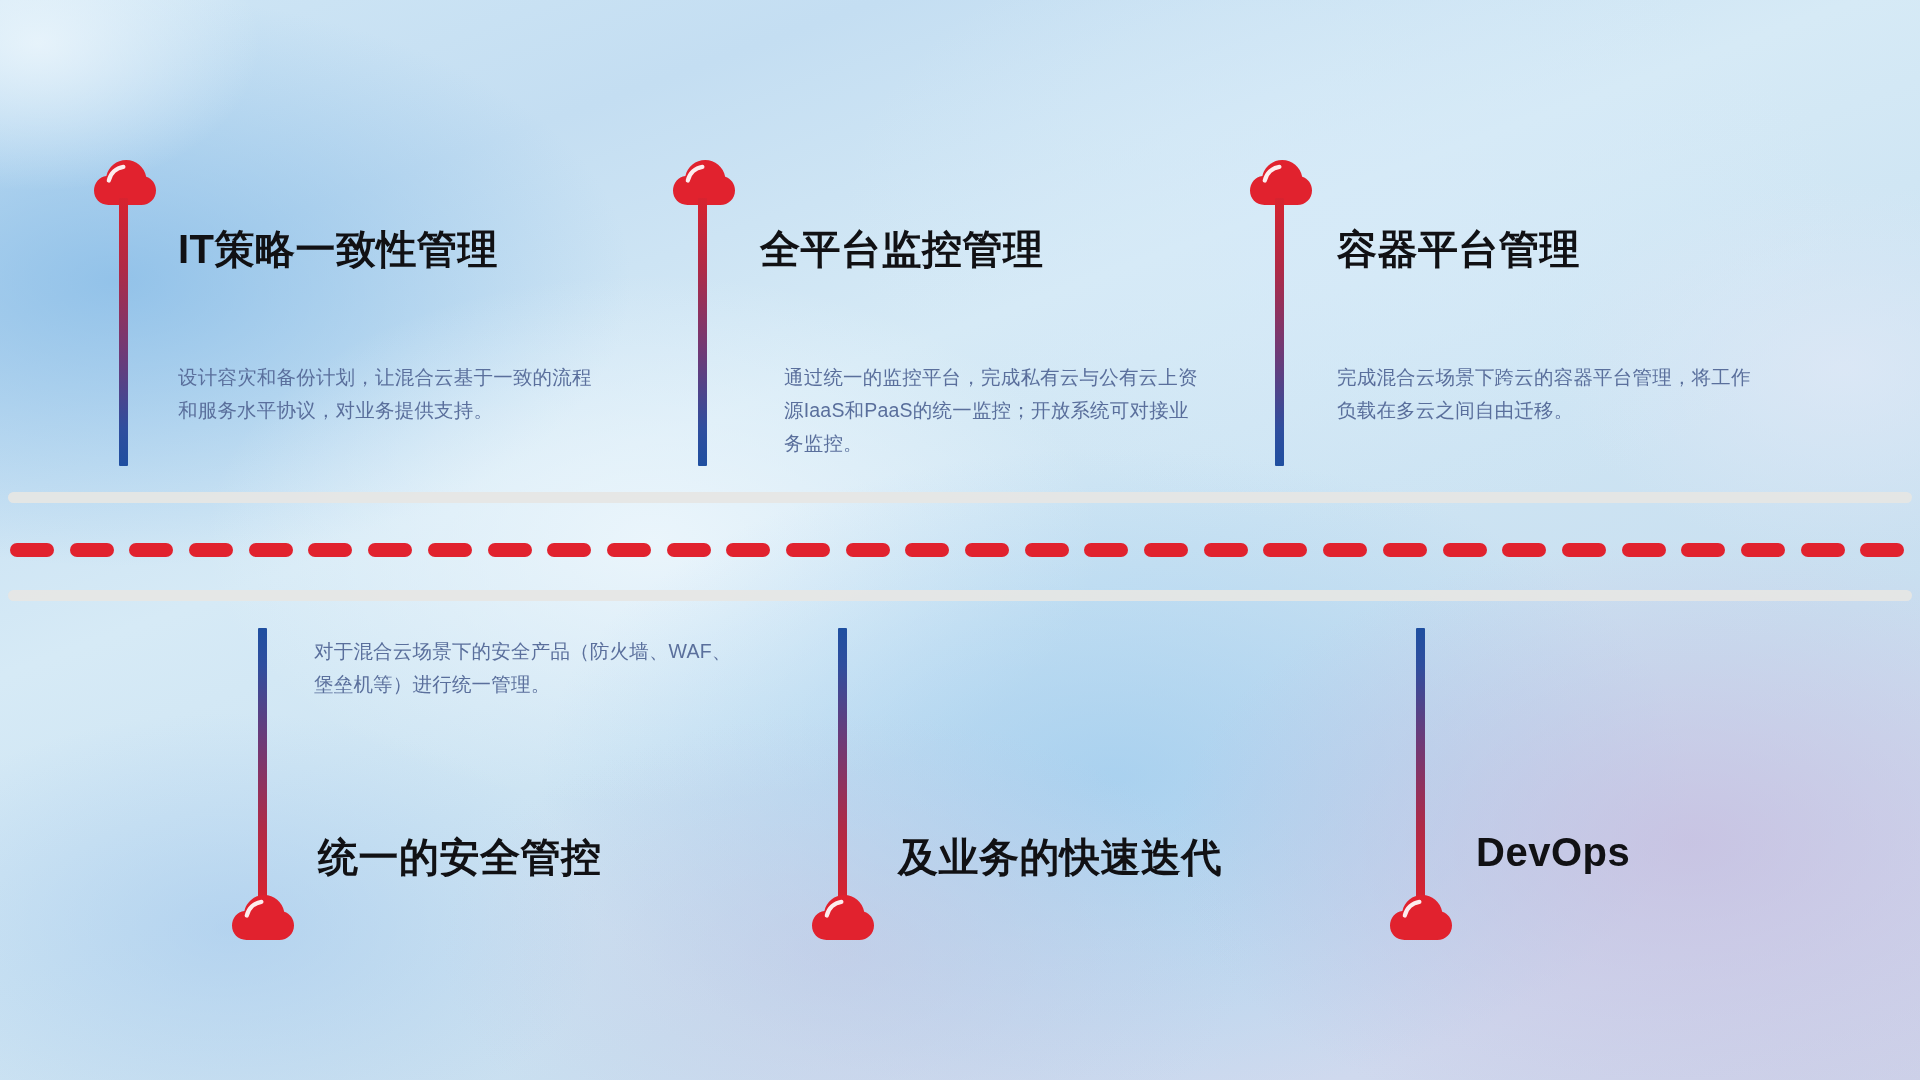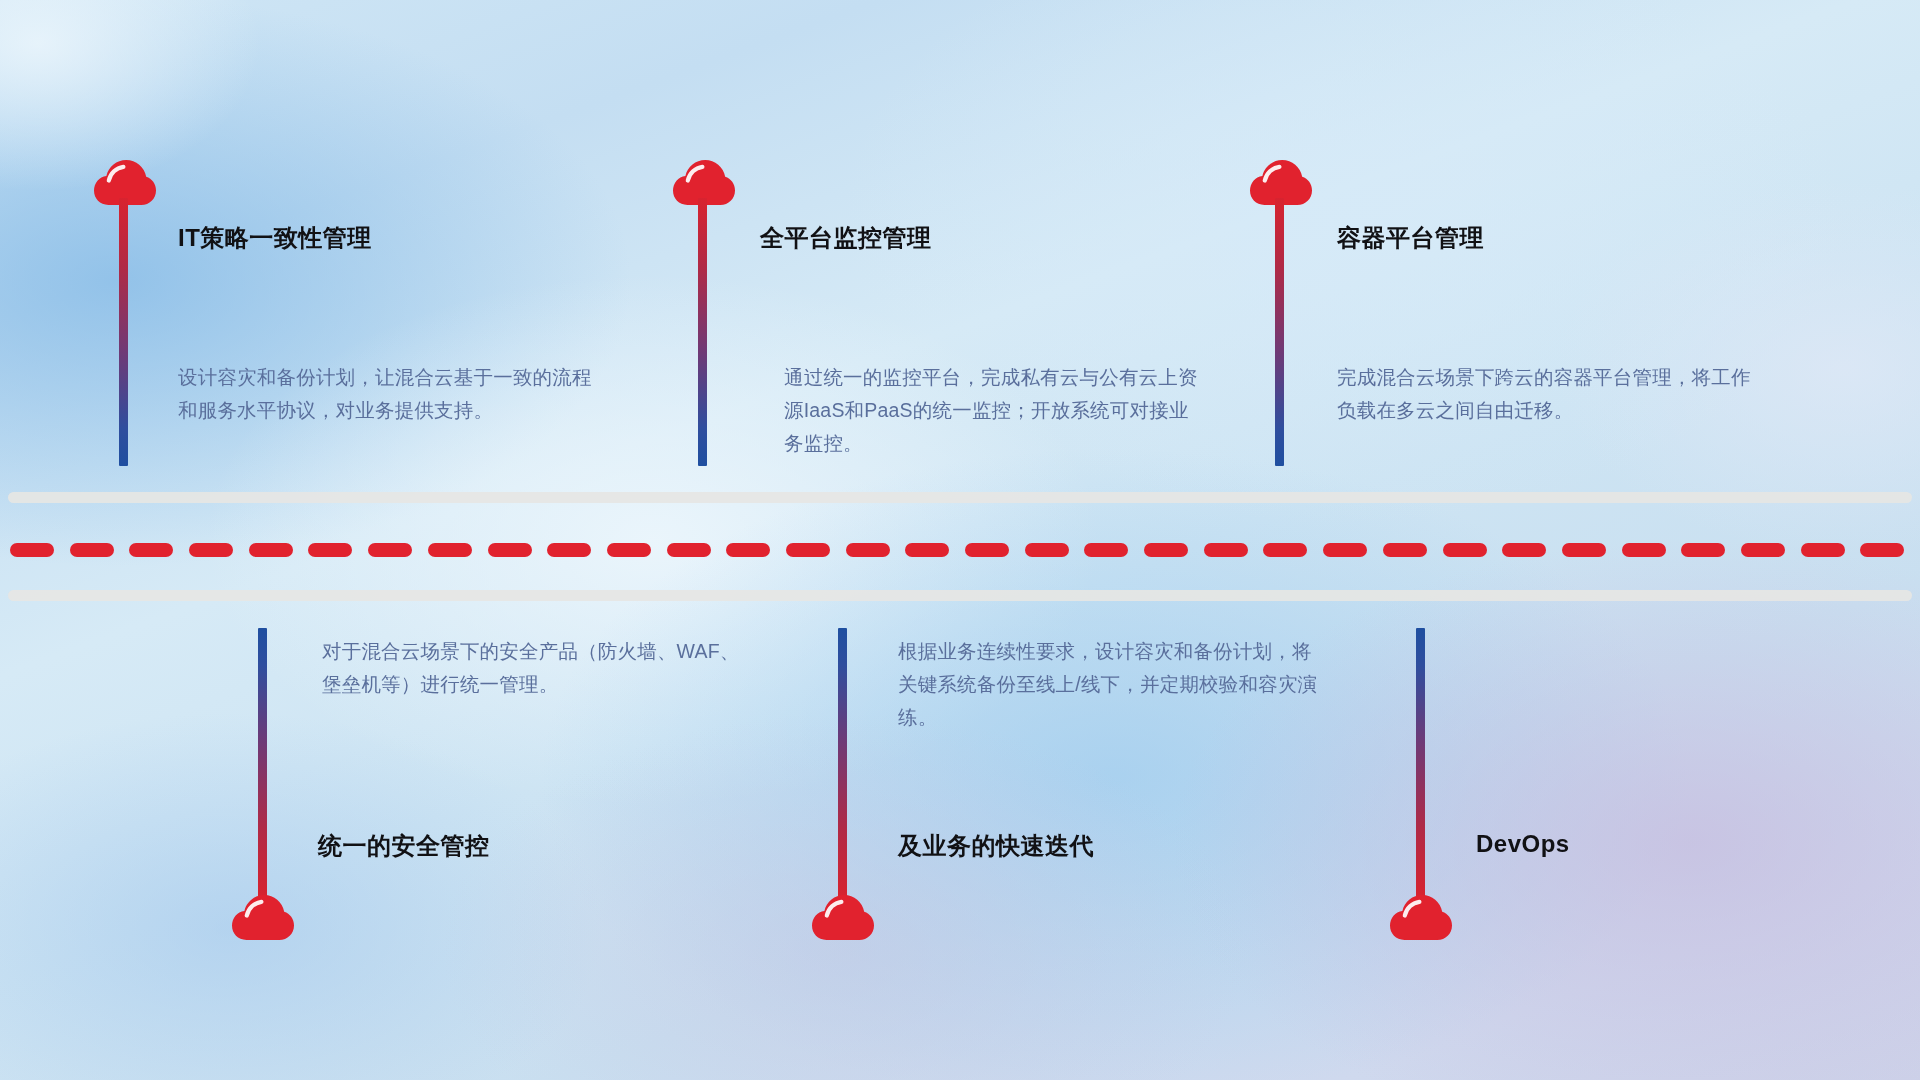--- a/index.html
+++ b/index.html
@@ -114,21 +114,21 @@
   }
   .cloud {
     position: absolute;
     width: 62px;
     height: 46px;
   }
 
   
   .heading {
     position: absolute;
-    font-size: 24px;
+    font-size: 40px;
     font-weight: 700;
     color: #111114;
     letter-spacing: 0.5px;
     white-space: nowrap;
   }
   .para {
     position: absolute;
     font-size: 19.5px;
     line-height: 33px;
     color: #5a6f9c;
@@ -219,31 +219,30 @@
     </div>
   <div class="divider-bar bottom"></div>
 
   <div class="marker">
     <div class="stem up" style="left:258px; top:628px; height:270px;"></div>
     <svg class="cloud" style="left:232px; top:895px;" viewBox="0 0 62 46">
       <path d="M14.5 45 C5.8 45 0 38.6 0 30.6 C0 23 5.2 16.8 12.4 15.9 C14.6 6.7 22.6 0 32.2 0 C42.1 0 50.4 7.2 52.2 16.8 C58 18.6 62 24 62 30.4 C62 38.5 55.6 45 47.2 45 Z" fill="#e1222e"></path>
       <path d="M14.8 20.5 C16.4 13.2 22.2 7.8 29.4 6.8" stroke="#ffffff" stroke-width="4.2" stroke-linecap="round" fill="none" opacity="0.92"></path>
     </svg>
   </div>
-  <div class="para" style="left:322px; top:635px; width:420px;">对于混合云场景下的安全产品（防火墙、WAF、堡垒机等）进行统一管理。</div>
+  <div class="para" style="left:314px; top:635px; width:420px;">对于混合云场景下的安全产品（防火墙、WAF、堡垒机等）进行统一管理。</div>
   <div class="heading" style="left:318px; top:830px;">统一的安全管控</div>
 
   <div class="marker">
     <div class="stem up" style="left:838px; top:628px; height:270px;"></div>
     <svg class="cloud" style="left:812px; top:895px;" viewBox="0 0 62 46">
       <path d="M14.5 45 C5.8 45 0 38.6 0 30.6 C0 23 5.2 16.8 12.4 15.9 C14.6 6.7 22.6 0 32.2 0 C42.1 0 50.4 7.2 52.2 16.8 C58 18.6 62 24 62 30.4 C62 38.5 55.6 45 47.2 45 Z" fill="#e1222e"></path>
       <path d="M14.8 20.5 C16.4 13.2 22.2 7.8 29.4 6.8" stroke="#ffffff" stroke-width="4.2" stroke-linecap="round" fill="none" opacity="0.92"></path>
     </svg>
   </div>
-  <div class="para" style="left:898px; top:635px; width:420px;">根据业务连续性要求，设计容灾和备份计划，将关键系统备份至线上/线下，并定期校验和容灾演练。</div>
   <div class="heading" style="left:898px; top:830px;">及业务的快速迭代</div>
 
   <div class="marker">
     <div class="stem up" style="left:1416px; top:628px; height:270px;"></div>
     <svg class="cloud" style="left:1390px; top:895px;" viewBox="0 0 62 46">
       <path d="M14.5 45 C5.8 45 0 38.6 0 30.6 C0 23 5.2 16.8 12.4 15.9 C14.6 6.7 22.6 0 32.2 0 C42.1 0 50.4 7.2 52.2 16.8 C58 18.6 62 24 62 30.4 C62 38.5 55.6 45 47.2 45 Z" fill="#e1222e"></path>
       <path d="M14.8 20.5 C16.4 13.2 22.2 7.8 29.4 6.8" stroke="#ffffff" stroke-width="4.2" stroke-linecap="round" fill="none" opacity="0.92"></path>
     </svg>
   </div>
   <div class="heading" style="left:1476px; top:830px;">DevOps</div>

